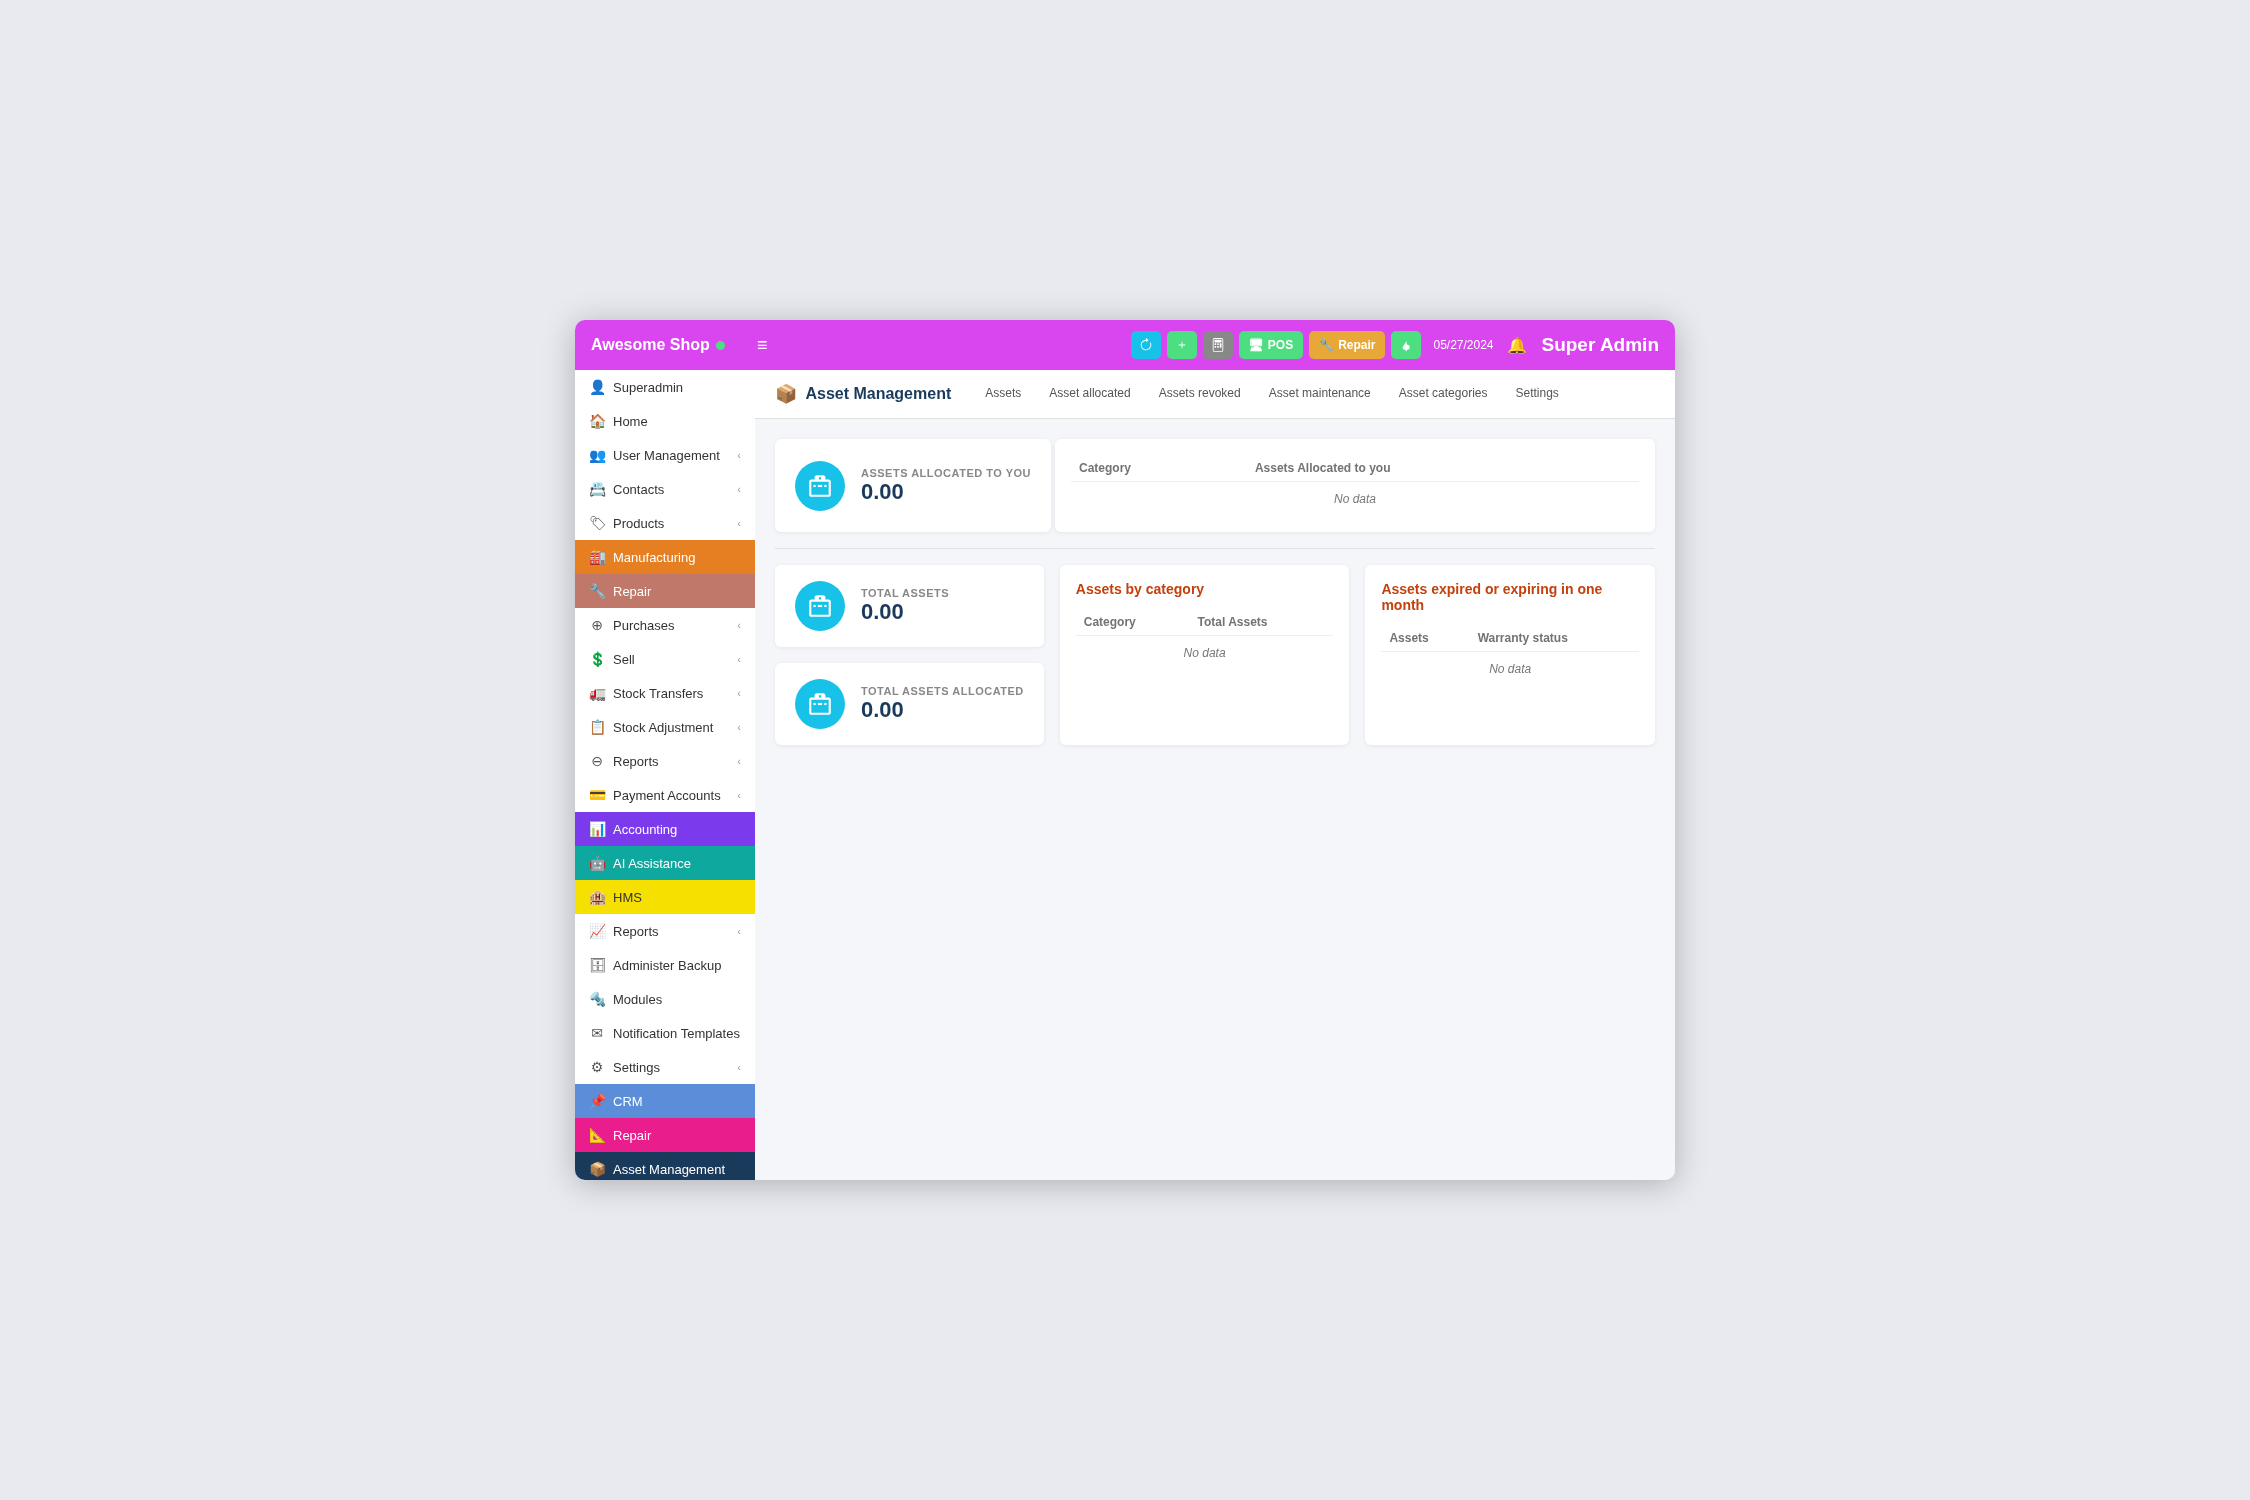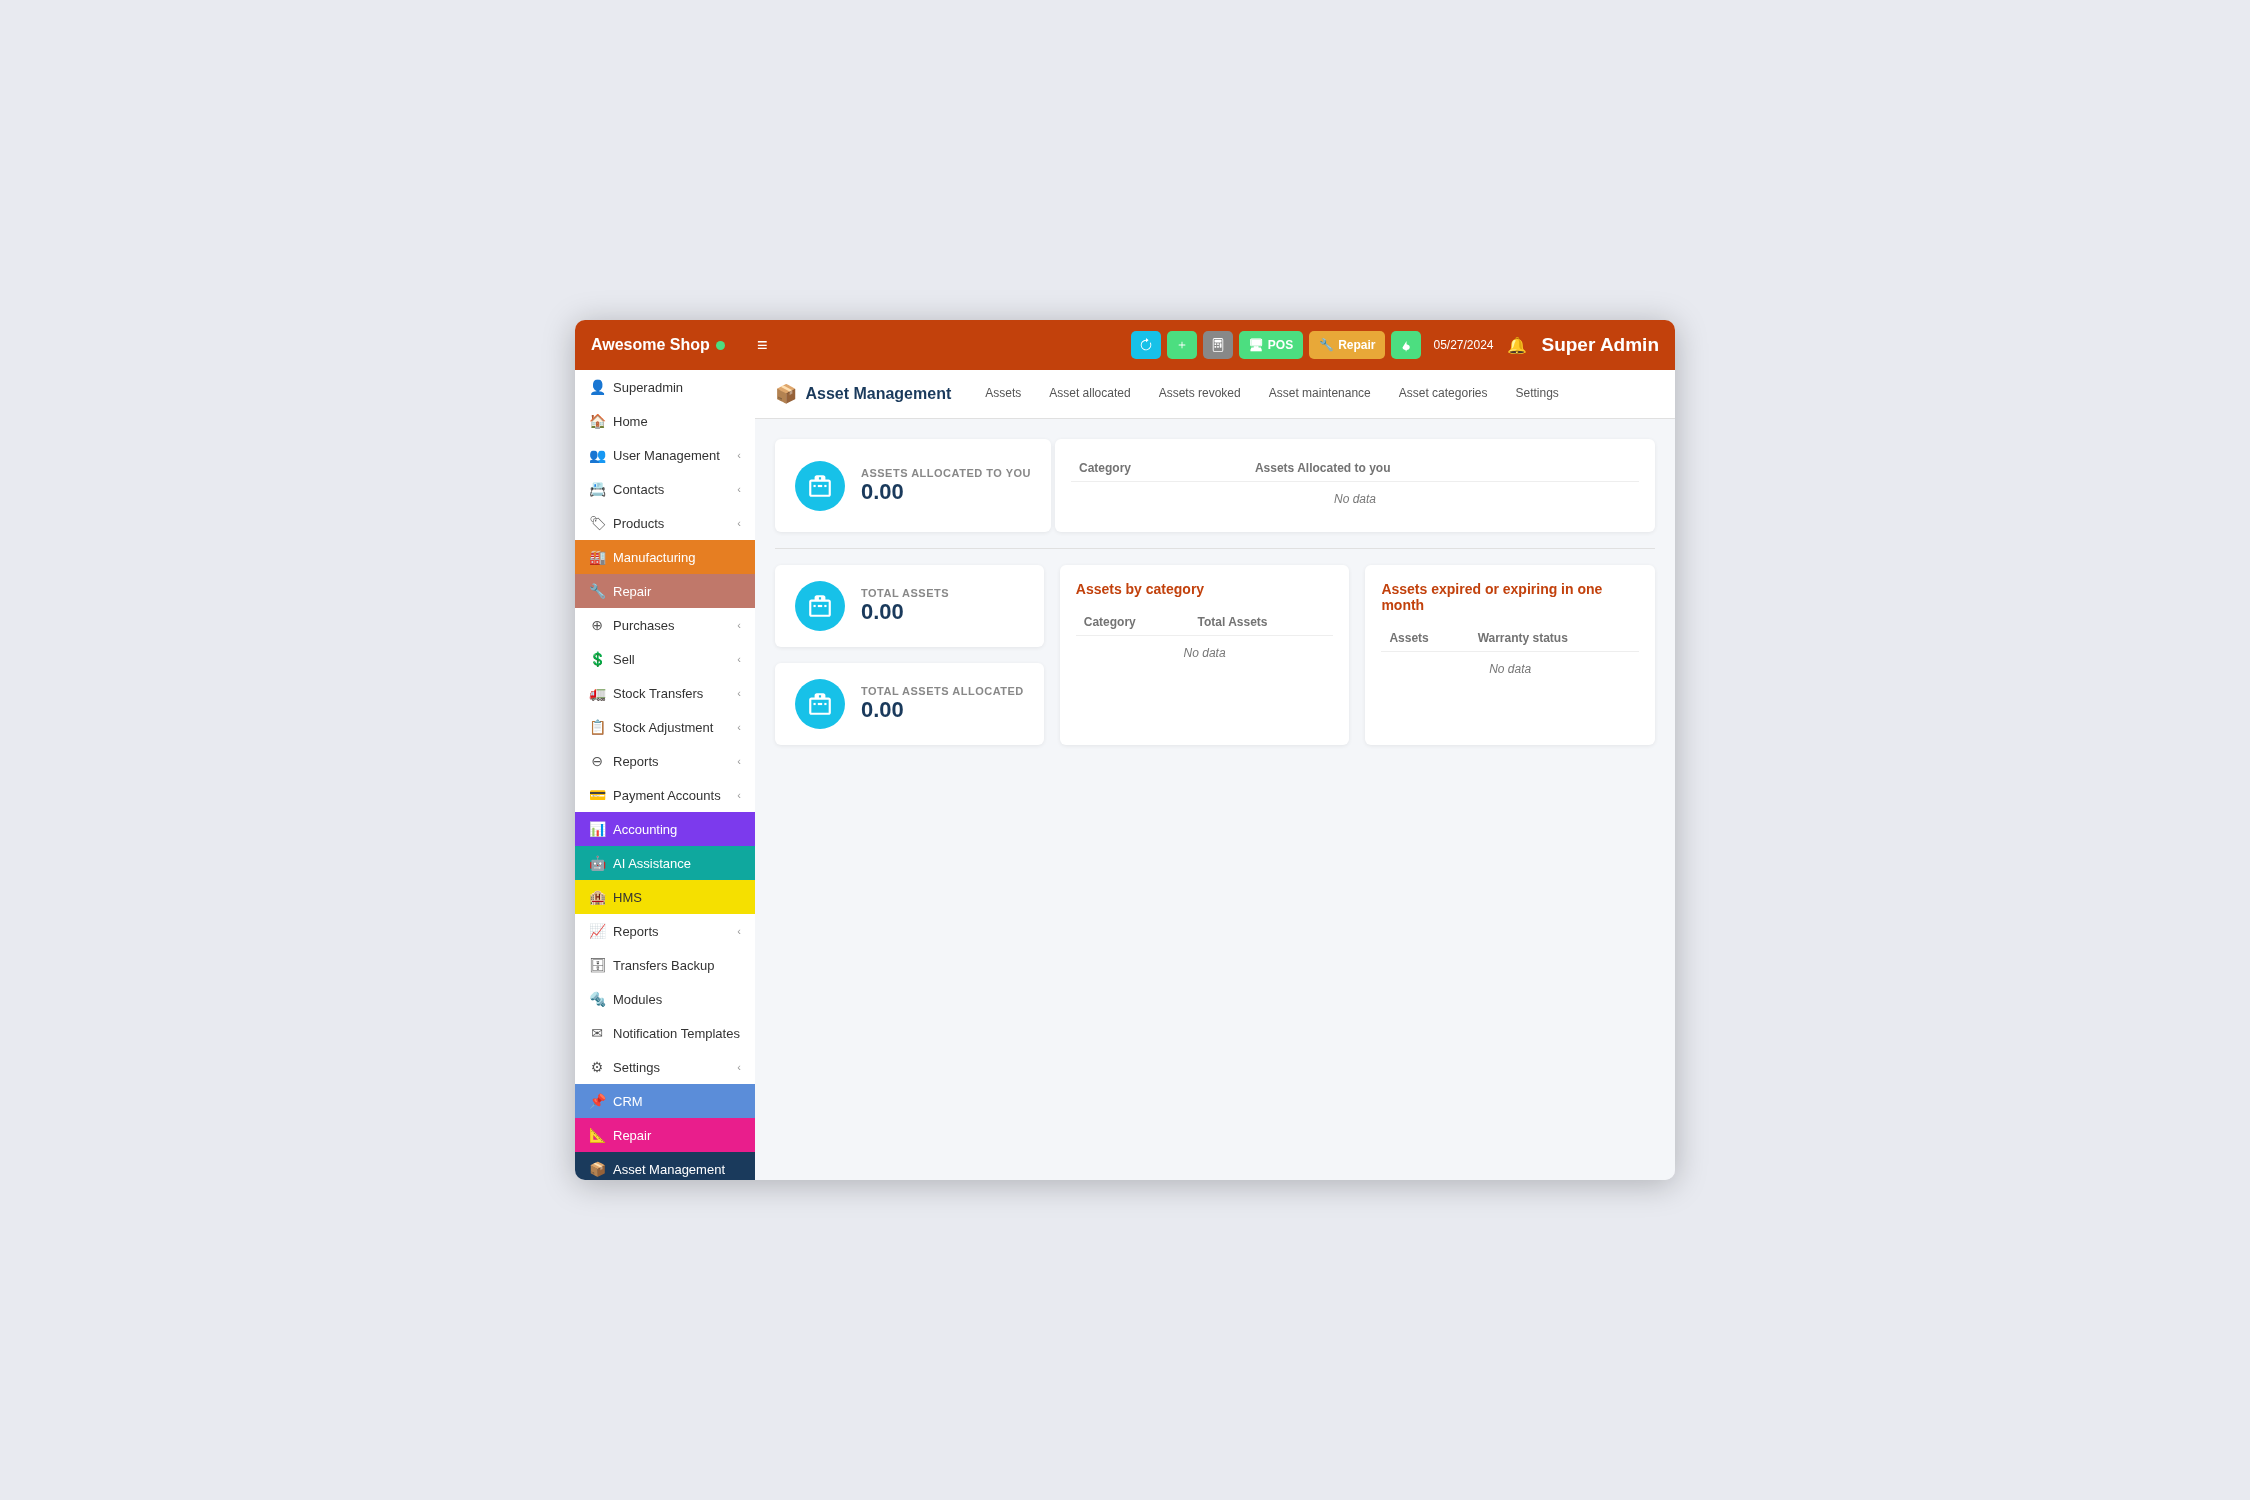--- a/index.html
+++ b/index.html
@@ -1,19 +1,19 @@
 <!DOCTYPE html>
 <html><head>
   <meta charset="utf-8">
   <style>
     * { box-sizing: border-box; margin: 0; padding: 0; }
     body { font-family: 'Segoe UI', Arial, sans-serif; background: #e8eaf0; display: flex; justify-content: center; align-items: center; min-height: 100vh; }
     .app-container { width: 1100px; height: 860px; border-radius: 10px; overflow: hidden; box-shadow: 0 4px 32px rgba(0,0,0,0.25); display: flex; flex-direction: column; }
     
-    .header { background: #c2410c; display: flex; align-items: center; padding: 0 16px; height: 50px; flex-shrink: 0; }
+    .header { background: #d946ef; display: flex; align-items: center; padding: 0 16px; height: 50px; flex-shrink: 0; }
     .header-brand { color: #fff; font-size: 16px; font-weight: bold; display: flex; align-items: center; gap: 6px; margin-right: 16px; min-width: 150px; }
     .brand-dot { width: 9px; height: 9px; background: #4cde80; border-radius: 50%; display: inline-block; }
     .header-hamburger { color: #fff; font-size: 18px; cursor: pointer; margin-right: auto; }
     .header-actions { display: flex; align-items: center; gap: 6px; }
     .header-btn { background: #17c1e8; border: none; border-radius: 5px; width: 30px; height: 28px; display: flex; align-items: center; justify-content: center; cursor: pointer; }
     .header-btn.green { background: #4cde80; }
     .header-btn.calc { background: #888; }
     .header-btn-pos { background: #4cde80; border: none; border-radius: 5px; padding: 0 10px; height: 28px; color: #fff; font-weight: bold; font-size: 12px; cursor: pointer; display: flex; align-items: center; gap: 4px; }
     .header-btn-repair { background: #e8a838; border: none; border-radius: 5px; padding: 0 10px; height: 28px; color: #fff; font-weight: bold; font-size: 12px; cursor: pointer; display: flex; align-items: center; gap: 4px; }
     .header-btn-green2 { background: #4cde80; border: none; border-radius: 5px; width: 30px; height: 28px; display: flex; align-items: center; justify-content: center; cursor: pointer; }
@@ -210,21 +210,21 @@
       <span class="item-label">HMS</span>
 
     </div>
         <div class="sidebar-item ">
       <span class="item-icon">📈</span>
       <span class="item-label">Reports</span>
       <span class="arrow">‹</span>
     </div>
         <div class="sidebar-item ">
       <span class="item-icon">🗄</span>
-      <span class="item-label">Transfers Backup</span>
+      <span class="item-label">Administer Backup</span>
 
     </div>
         <div class="sidebar-item ">
       <span class="item-icon">🔩</span>
       <span class="item-label">Modules</span>
 
     </div>
         <div class="sidebar-item ">
       <span class="item-icon">✉</span>
       <span class="item-label">Notification Templates</span>

